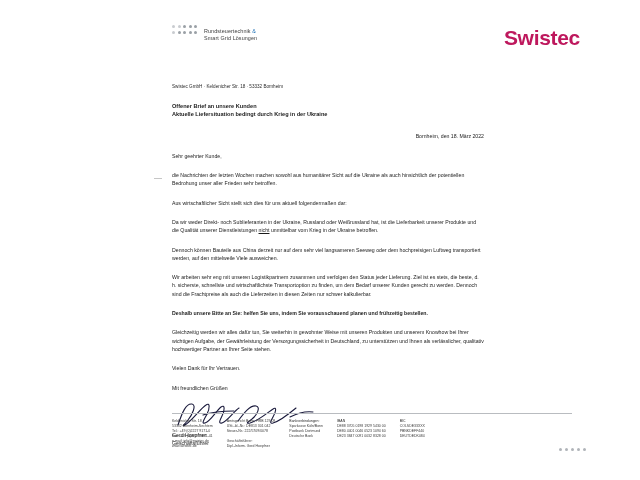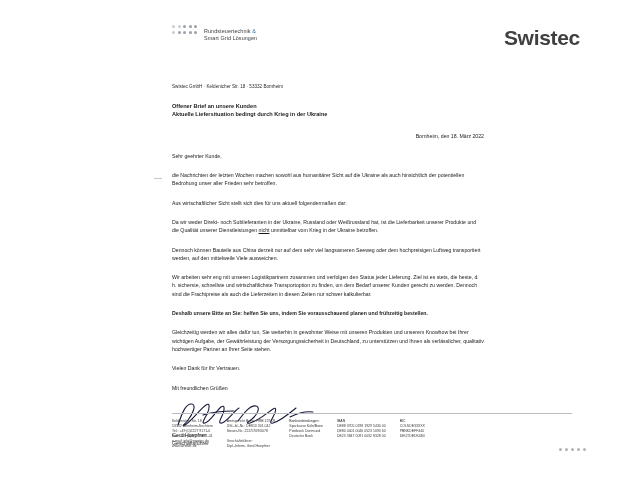--- a/index.html
+++ b/index.html
@@ -59,21 +59,21 @@
     letter-spacing: 0.1px;
     padding-top: 4px;
   }
   .logo-left-text .l1 .amp { color: #1b6fb5; }
   .logo-right {
     position: absolute;
     right: 60px;
     top: 8px;
     font-size: 21px;
     font-weight: bold;
-    color: #404040;
+    color: #be185d;
     letter-spacing: -0.3px;
     font-family: "Liberation Sans", sans-serif;
   }
 
   
   .doc {
     position: absolute;
     left: 172px;
     top: 83px;
     width: 312px;

